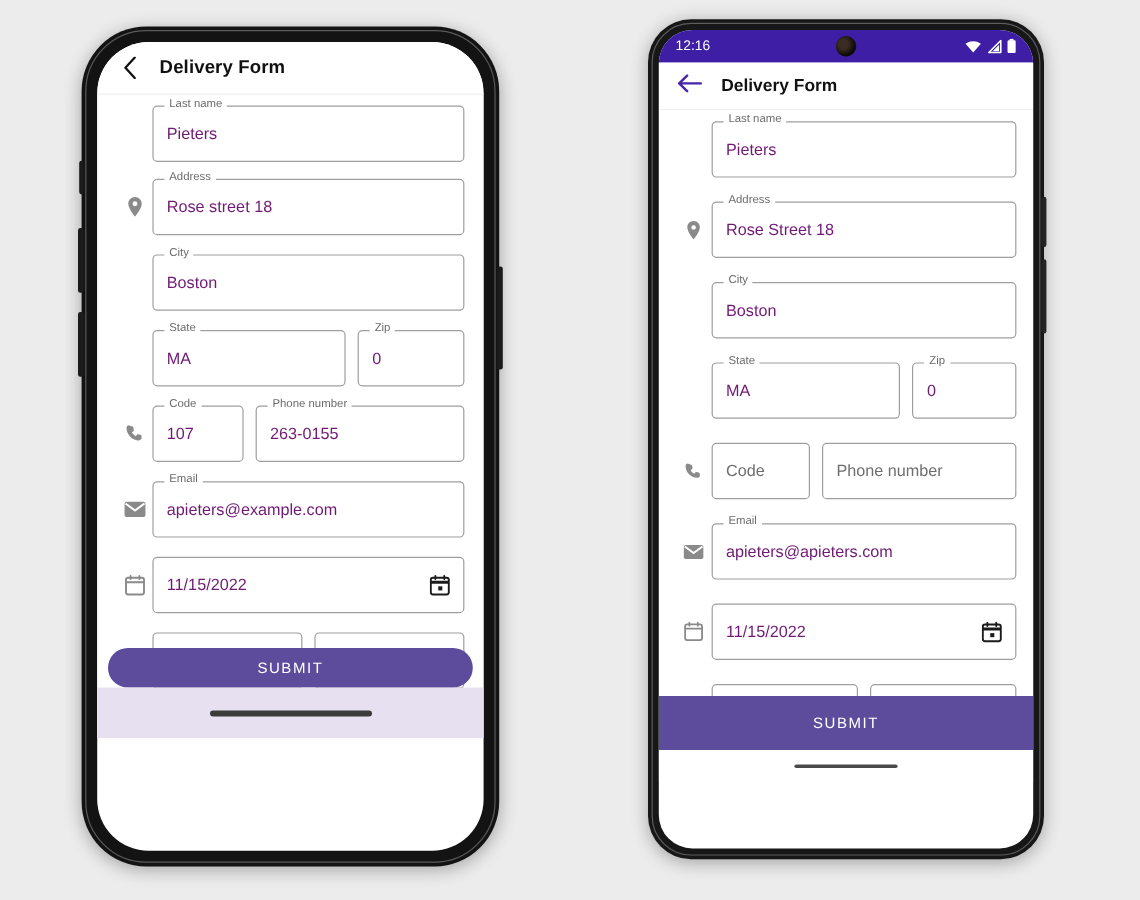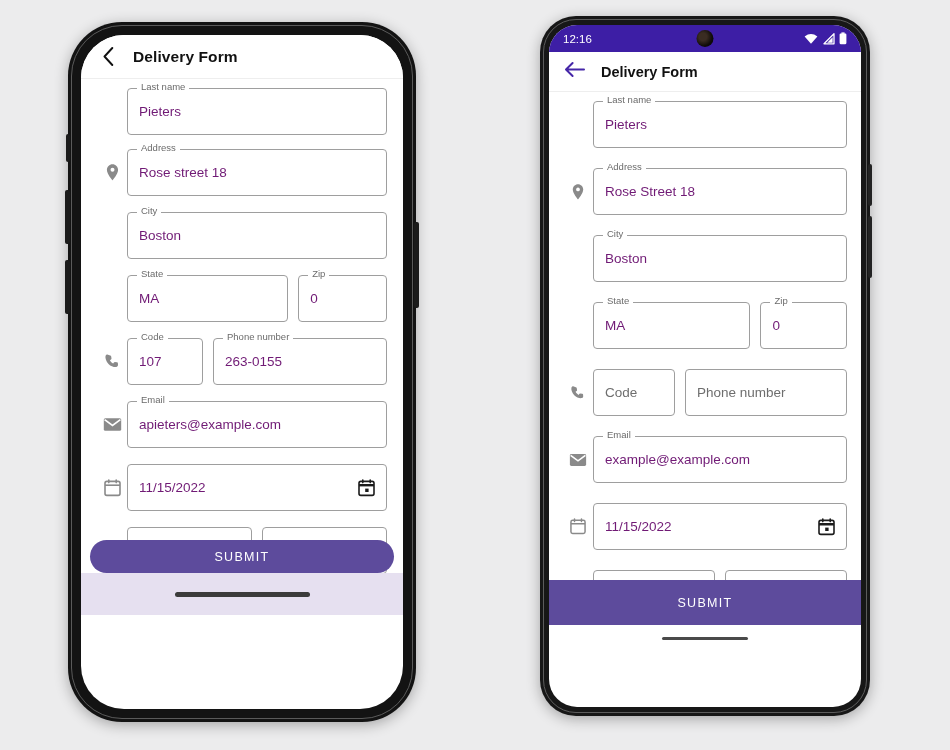--- a/index.html
+++ b/index.html
@@ -446,21 +446,21 @@
         <div class="row">
           <div class="lead-icon">
             <svg width="18" height="14" viewBox="0 0 19 15">
               <rect x="0.8" y="1.2" width="17.4" height="12.6" rx="1.6" fill="#8a8a8a"></rect>
               <path d="M1.6 2.6 L9.5 8.4 L17.4 2.6" stroke="#ffffff" stroke-width="1.7" fill="none"></path>
             </svg>
           </div>
           <div class="fields">
             <div class="field">
               <span class="legend">Email</span>
-              <span class="value">example@example.com</span>
+              <span class="value">apieters@apieters.com</span>
             </div>
           </div>
         </div>
 
         <div class="row">
           <div class="lead-icon">
             <svg width="16" height="17" viewBox="0 0 17 18">
               <rect x="1" y="2.4" width="15" height="14" rx="1.8" fill="none" stroke="#8a8a8a" stroke-width="1.6"></rect>
               <path d="M1 6.2 H16" stroke="#8a8a8a" stroke-width="1.6"></path>
               <path d="M4.8 1 V3.6 M12.2 1 V3.6" stroke="#8a8a8a" stroke-width="1.6" stroke-linecap="round"></path>

